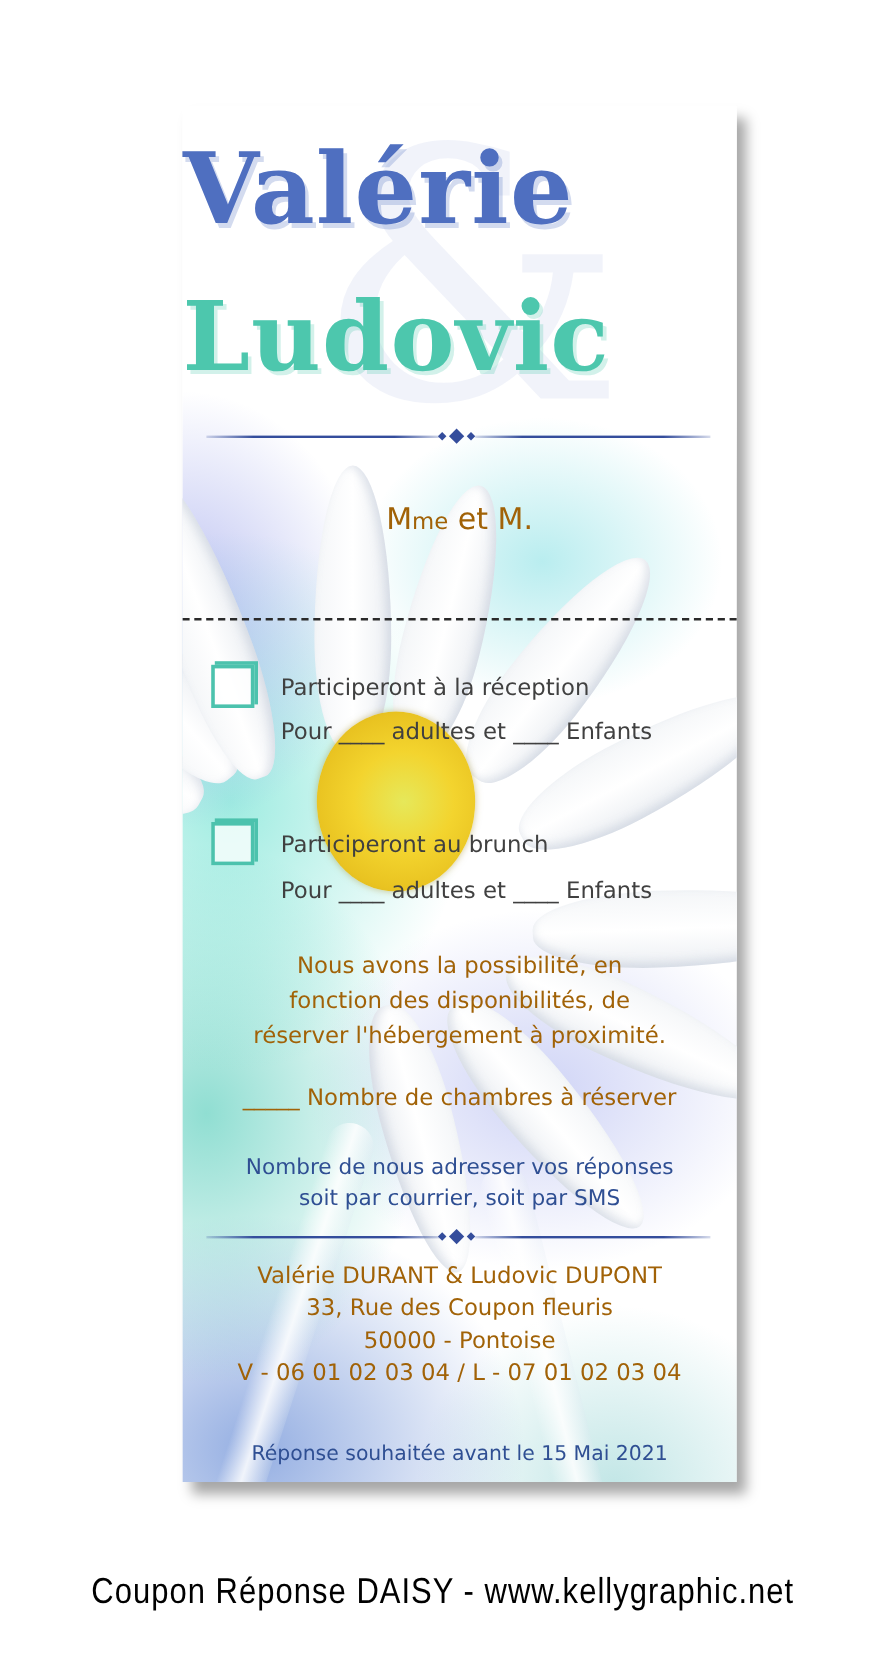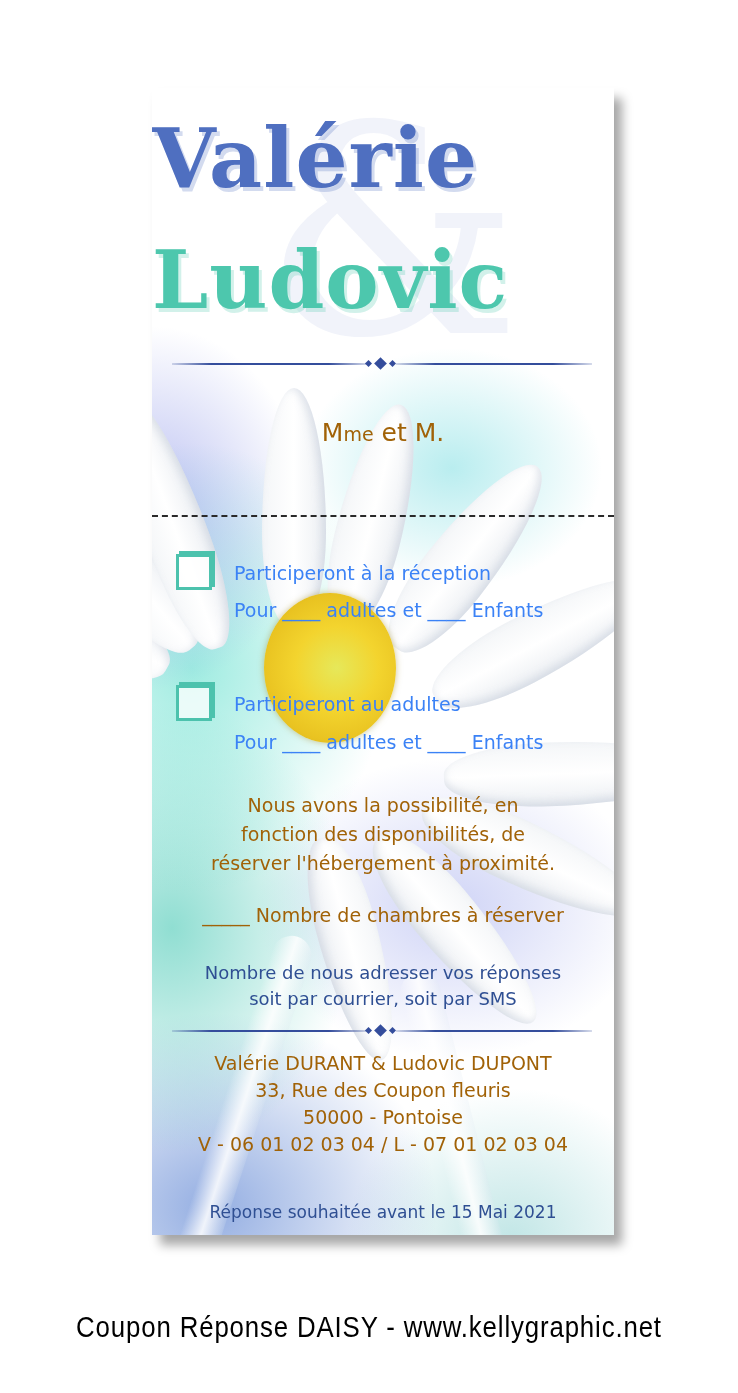--- a/index.html
+++ b/index.html
@@ -62,21 +62,21 @@
   .addressee { top: 330px; font-size: 25px; }
   .addressee .sm { font-size: 19px; }
   .cut {
     position: absolute; left: 0; top: 427px; width: 462px; height: 0;
     border-top: 2px dashed #2a2a2a;
   }
   .checkbox {
     position: absolute; width: 30px; height: 30px; border: 3px solid #4cc2ad; background: rgba(255,255,255,0.75);
     box-shadow: 3px -3px 0 #4cc2ad;
   }
-  .opt { position: absolute; left: 82px; font-size: 19px; color: #3b82f6; white-space: nowrap; }
+  .opt { position: absolute; left: 82px; font-size: 19px; color: #404040; white-space: nowrap; }
   .para { font-size: 19px; line-height: 29px; }
   .blue { color: #2f4f93; }
   .footer-caption {
     position: absolute; left: 0; top: 1310px; width: 738px; text-align: center;
     font-family: "Liberation Sans", sans-serif; font-size: 30px; color: #000; transform: scaleX(0.86); letter-spacing: 1px;
   }
 </style>
 </head>
 <body>
 
@@ -116,21 +116,21 @@
     <span>M</span><span class="sm">me</span><span> et M.</span>
   </div>
 
   <div class="cut"></div>
 
   <div class="checkbox" style="left:24px; top:466px;"></div>
   <div class="opt" style="top:474px;">Participeront à la réception</div>
   <div class="opt" style="top:511px;">Pour ____ adultes et ____ Enfants</div>
 
   <div class="checkbox" style="left:24px; top:597px;"></div>
-  <div class="opt" style="top:605px;">Participeront au adultes</div>
+  <div class="opt" style="top:605px;">Participeront au brunch</div>
   <div class="opt" style="top:643px;">Pour ____ adultes et ____ Enfants</div>
 
   <div class="txt para" style="top:813px;">_____ Nombre de chambres à réserver</div>
 
   <div class="txt para" style="top:703px;">
     <div>Nous avons la possibilité, en</div>
     <div>fonction des disponibilités, de</div>
     <div>réserver l'hébergement à proximité.</div>
   </div>
 

